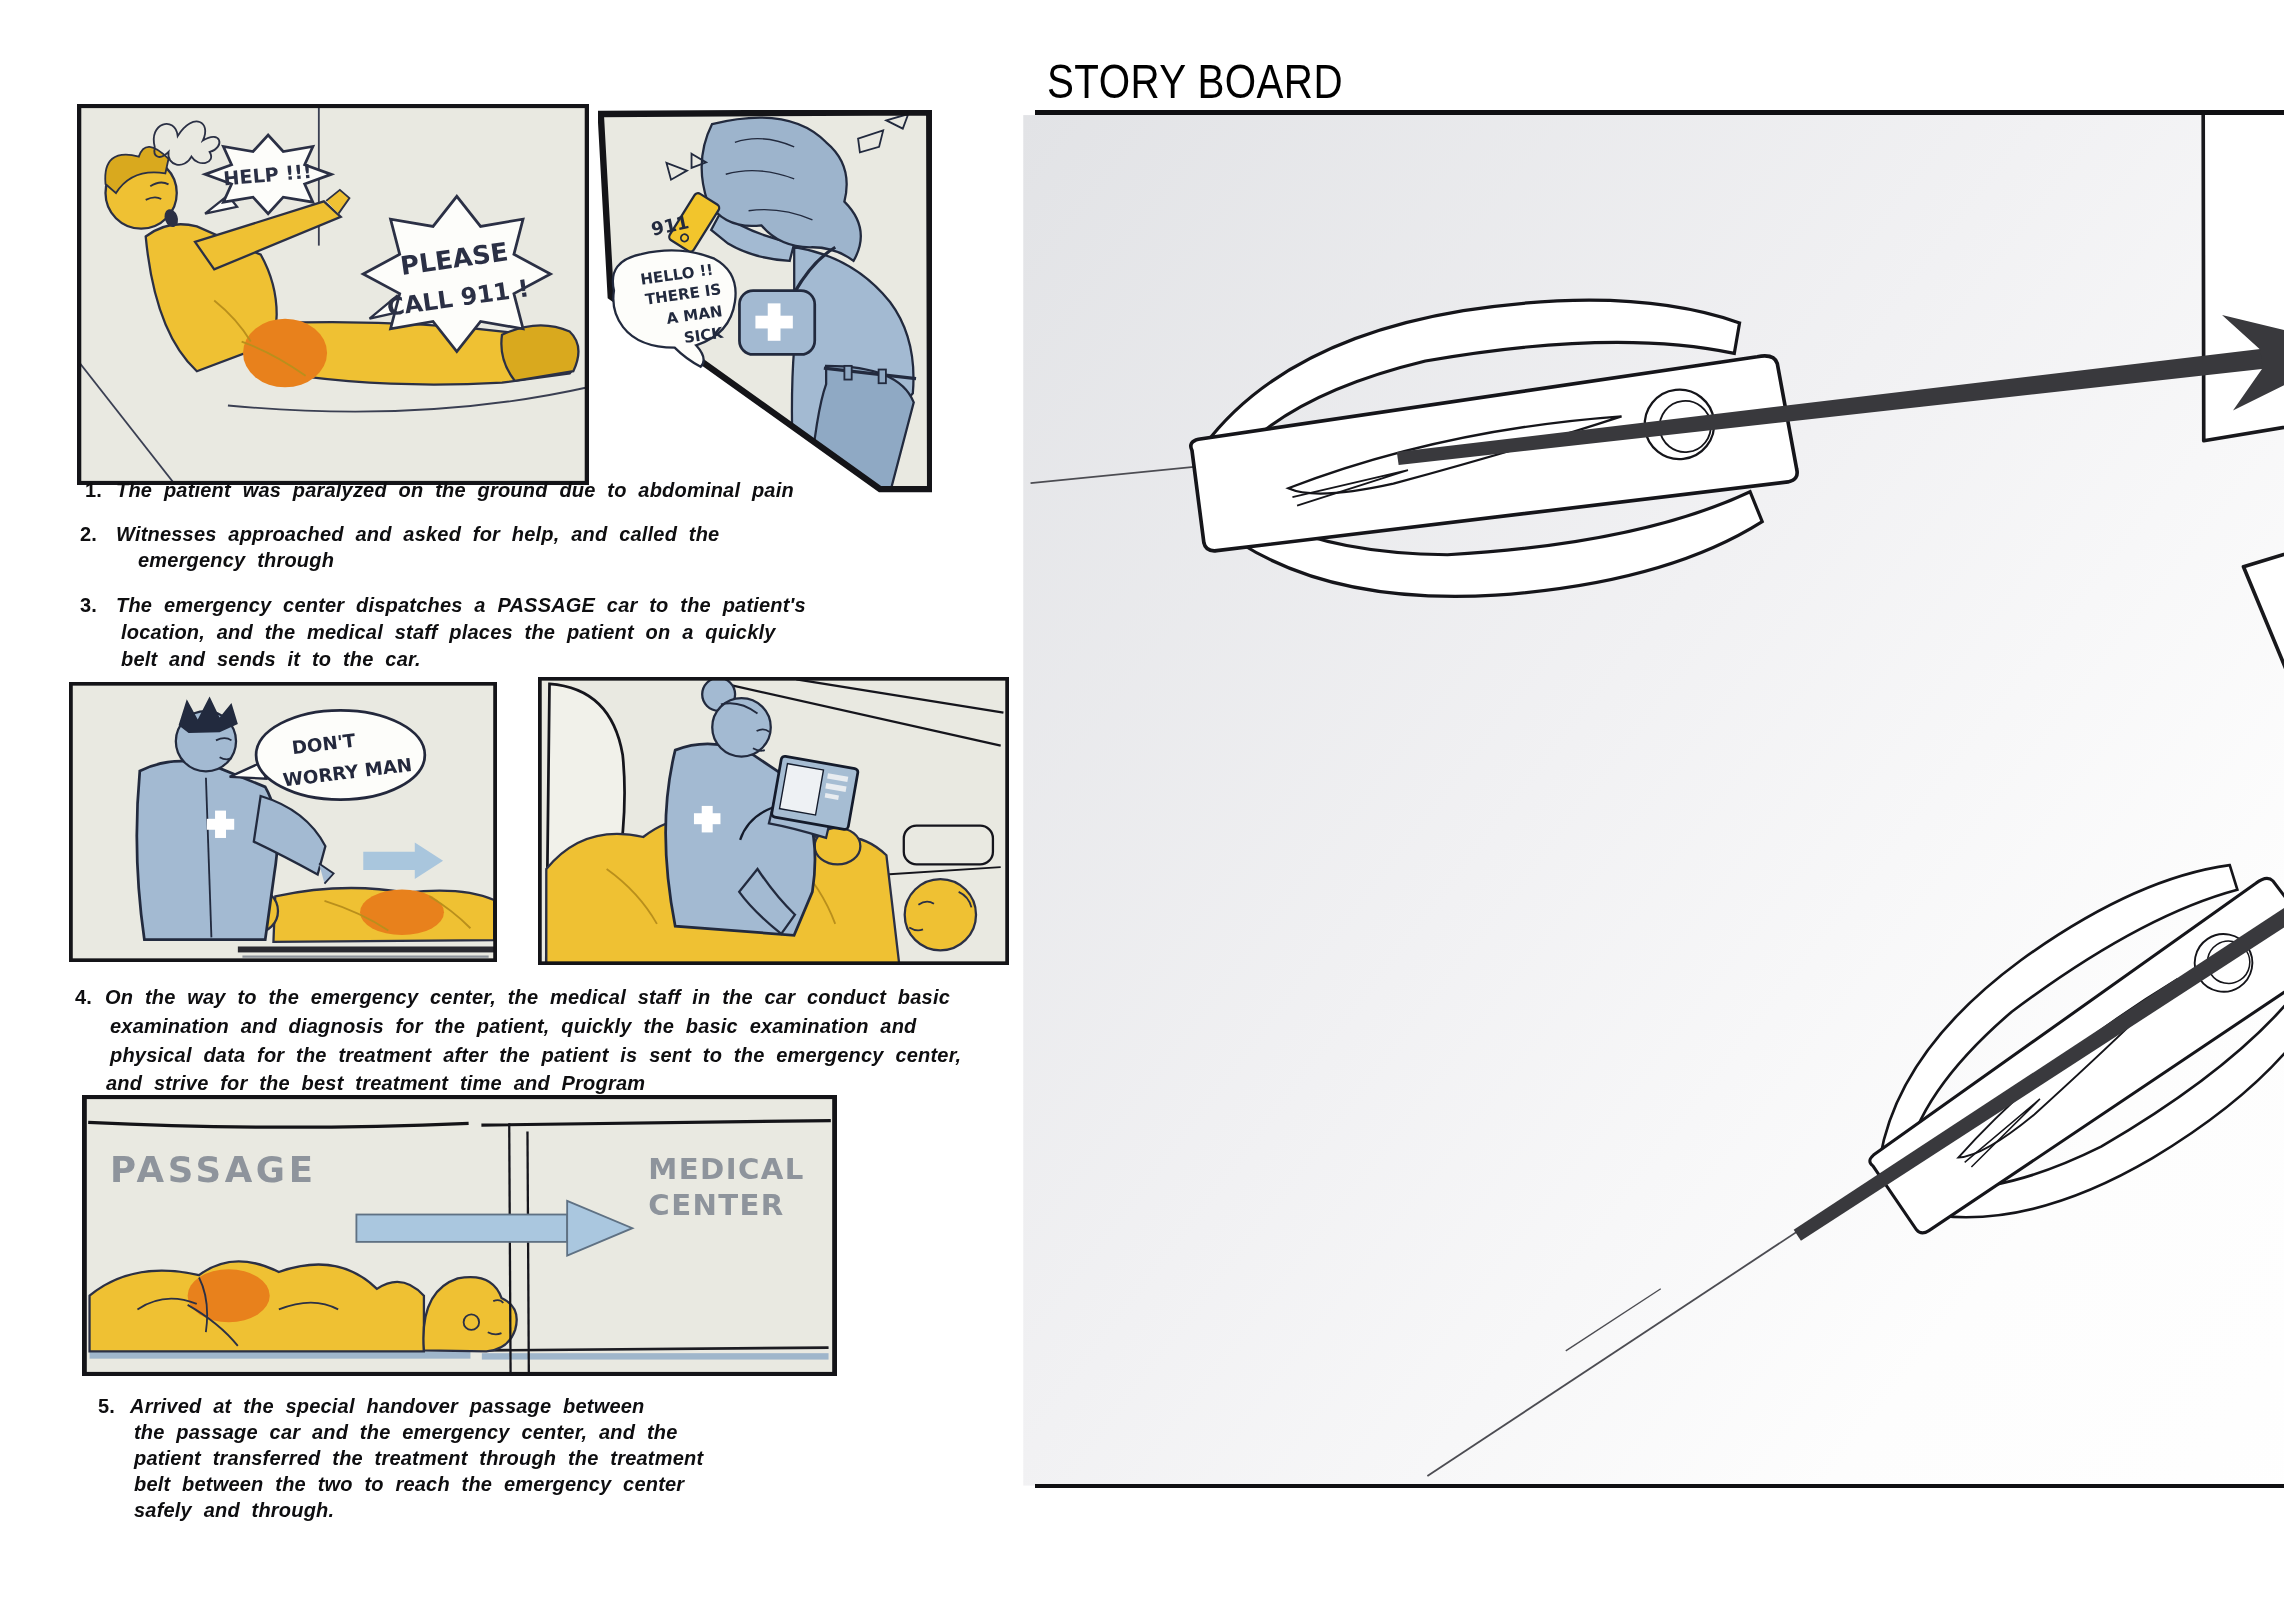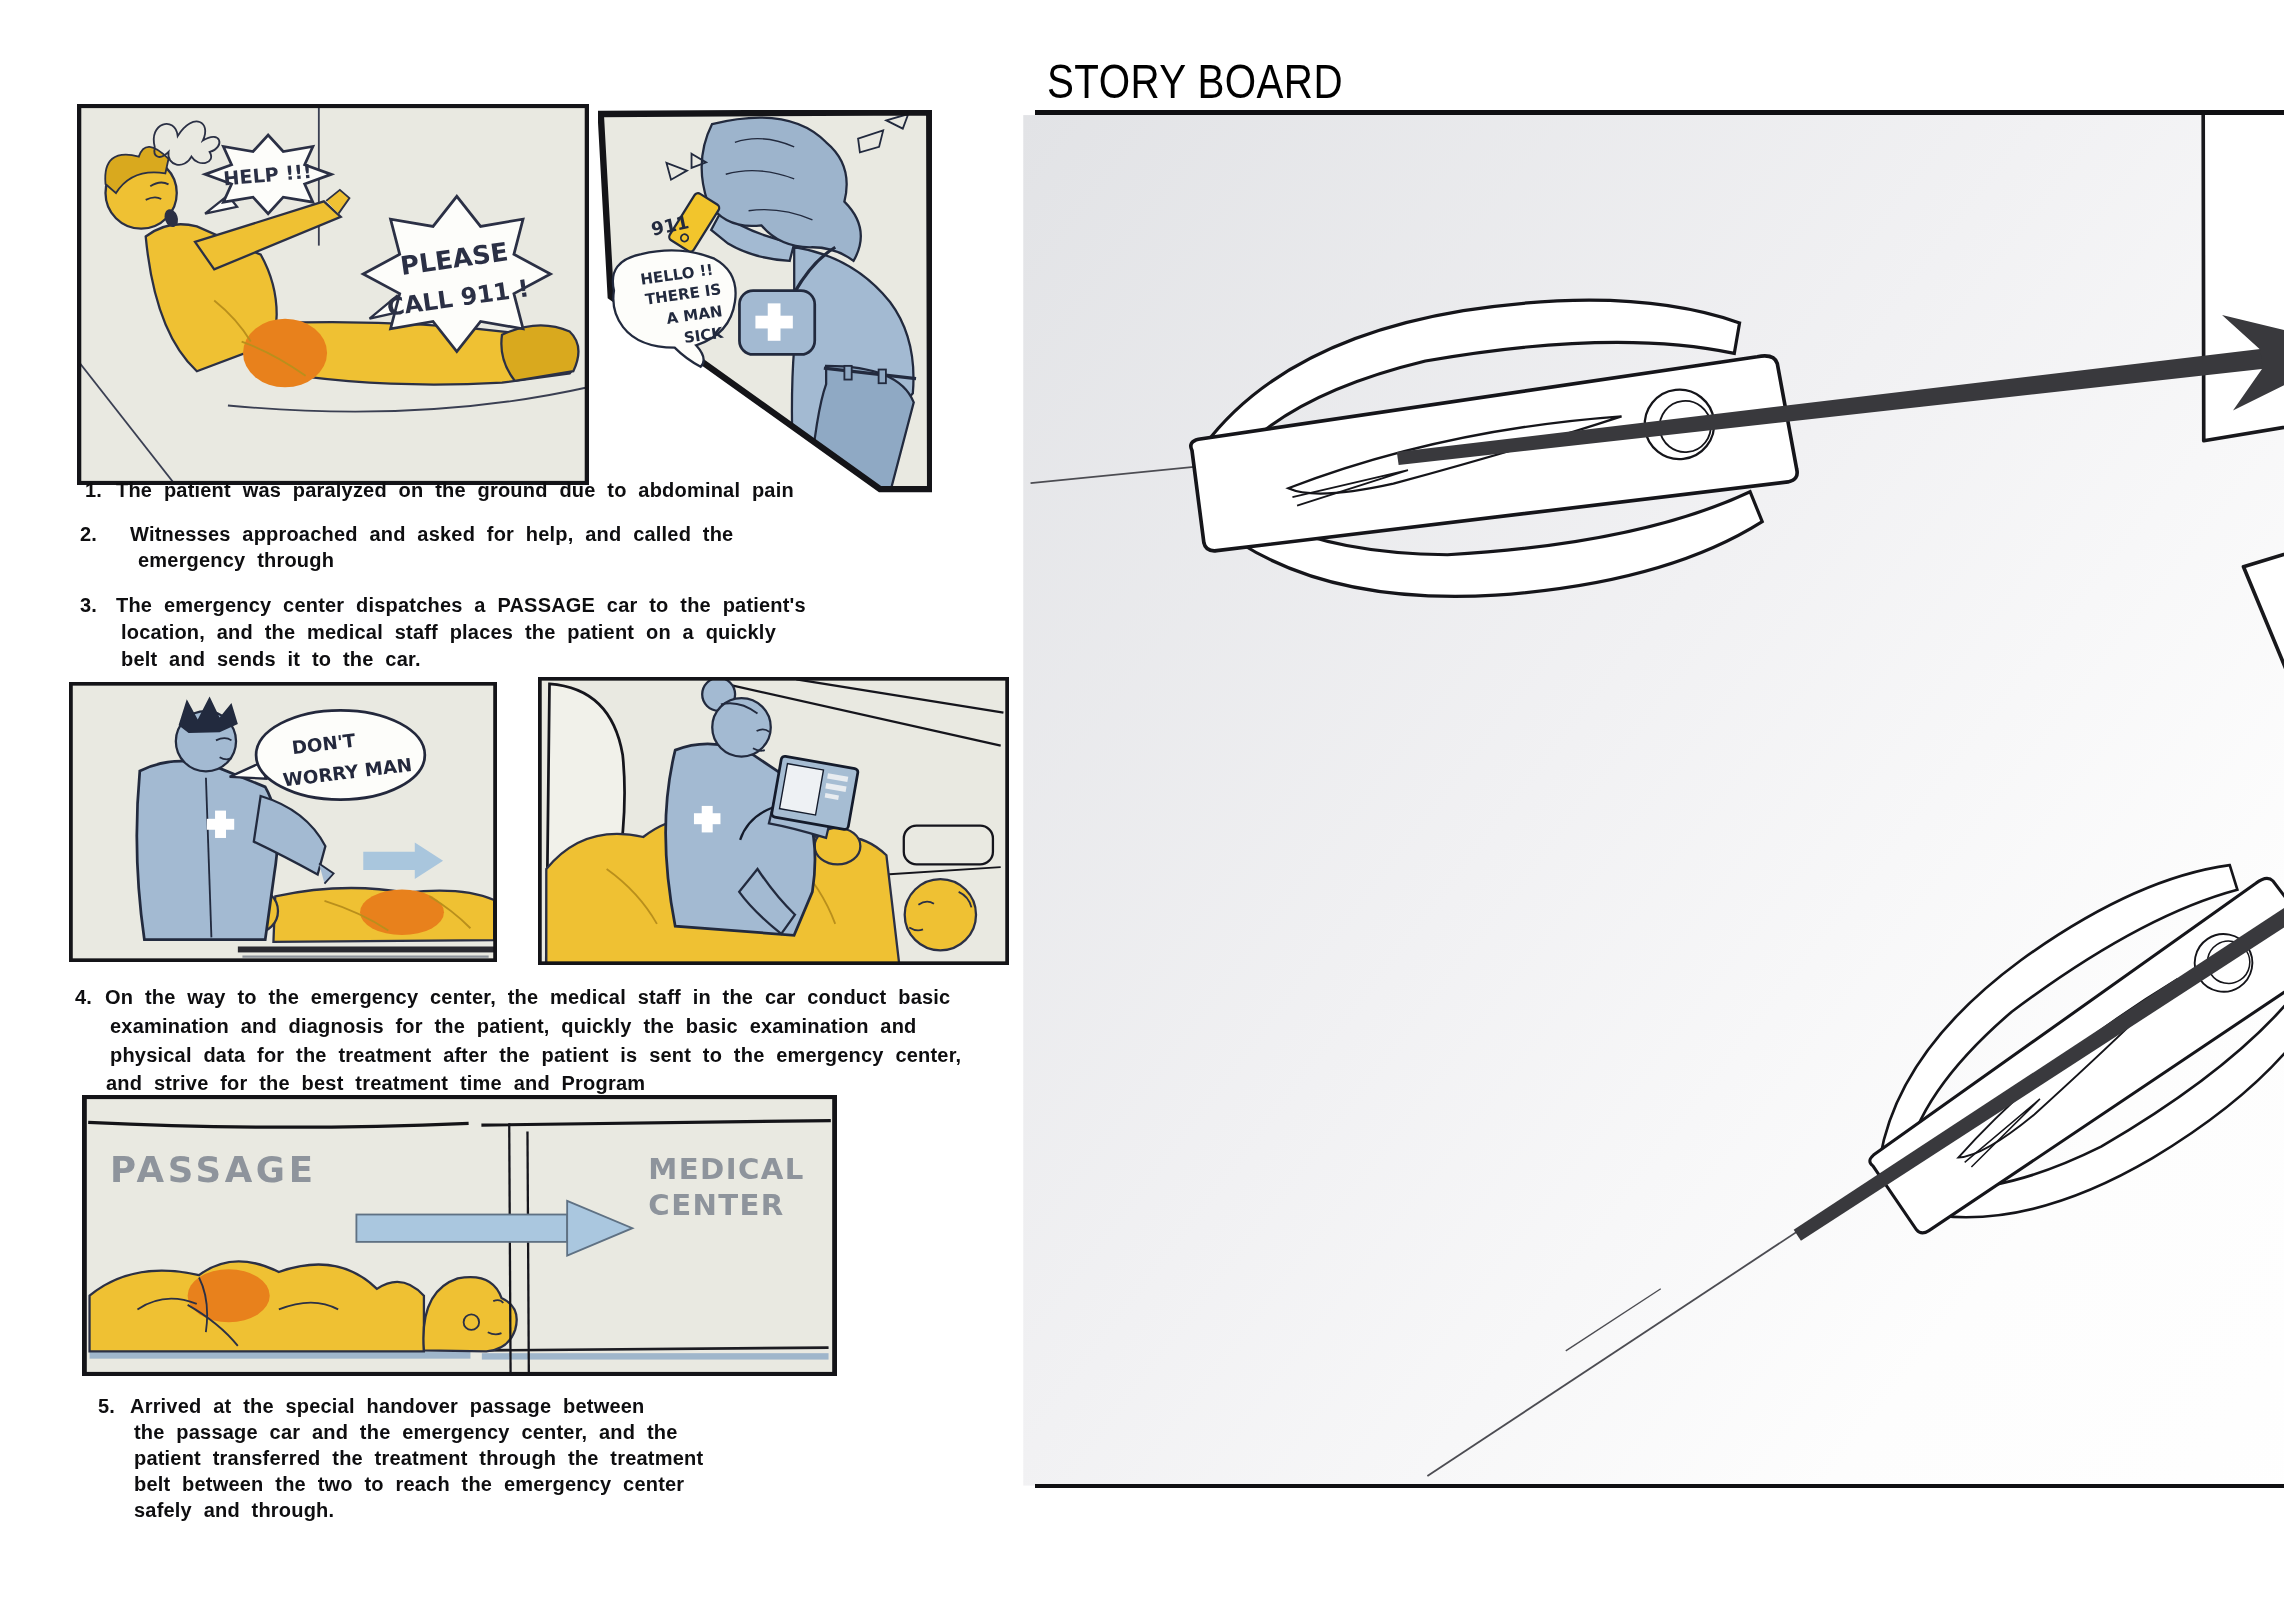--- a/index.html
+++ b/index.html
@@ -5,21 +5,21 @@
   html,body{margin:0;padding:0;background:#fff;}
   #screen{position:relative;width:3237px;height:1618px;background:#ffffff;overflow:hidden;
           font-family:"Liberation Sans",sans-serif;}
   .abs{position:absolute;}
   svg text{font-family:"DejaVu Sans",sans-serif;}
   
   .panel{position:absolute;}
   .step{position:absolute;color:#0e0e10;font-weight:700;font-size:20px;
         letter-spacing:0.2px;word-spacing:6px;}
   .step .num{position:absolute;left:0;top:0;}
-  .step .ln{position:absolute;white-space:nowrap;}
+  .step .ln{position:absolute;white-space:nowrap;font-style:italic;}
   
   .big-title{position:absolute;color:#000;font-family:"Liberation Sans",sans-serif;
              font-weight:400;transform-origin:left top;transform:scaleX(.84);
              white-space:pre;}
   #story-title{left:1047px;top:54px;font-size:48px;letter-spacing:0.5px;}
   .rule{position:absolute;background:#101013;}
   #title-rule{left:1035px;top:110px;width:2202px;height:5px;}
   #bottom-rule{left:1035px;top:1484px;width:2202px;height:4.1px;}
 </style>
 </head>
@@ -279,21 +279,21 @@
     <text x="1240" y="262" font-size="64" font-weight="700" fill="#8e949c" letter-spacing="3" font-family="Liberation Sans, sans-serif">CENTER</text>
     <rect x="0" y="0" width="1652" height="616" fill="none" stroke="#141418" stroke-width="18"></rect>
   </svg>
 
   <div class="step" style="left:85px;top:479px;">
     <span class="num">1.</span>
     <span class="ln" style="left:31px;top:0">The patient was paralyzed on the ground due to abdominal pain</span>
   </div>
   <div class="step" style="left:80px;top:523px;">
     <span class="num">2.</span>
-    <span class="ln" style="left:50px;top:0">Witnesses approached and asked for help, and called the</span>
+    <span class="ln" style="left:36px;top:0">Witnesses approached and asked for help, and called the</span>
     <span class="ln" style="left:58px;top:26px">emergency through</span>
   </div>
   <div class="step" style="left:80px;top:594px;">
     <span class="num">3.</span>
     <span class="ln" style="left:36px;top:0">The emergency center dispatches a PASSAGE car to the patient's</span>
     <span class="ln" style="left:41px;top:27px">location, and the medical staff places the patient on a quickly</span>
     <span class="ln" style="left:41px;top:54px">belt and sends it to the car.</span>
   </div>
   <div class="step" style="left:75px;top:986px;">
     <span class="num">4.</span>

